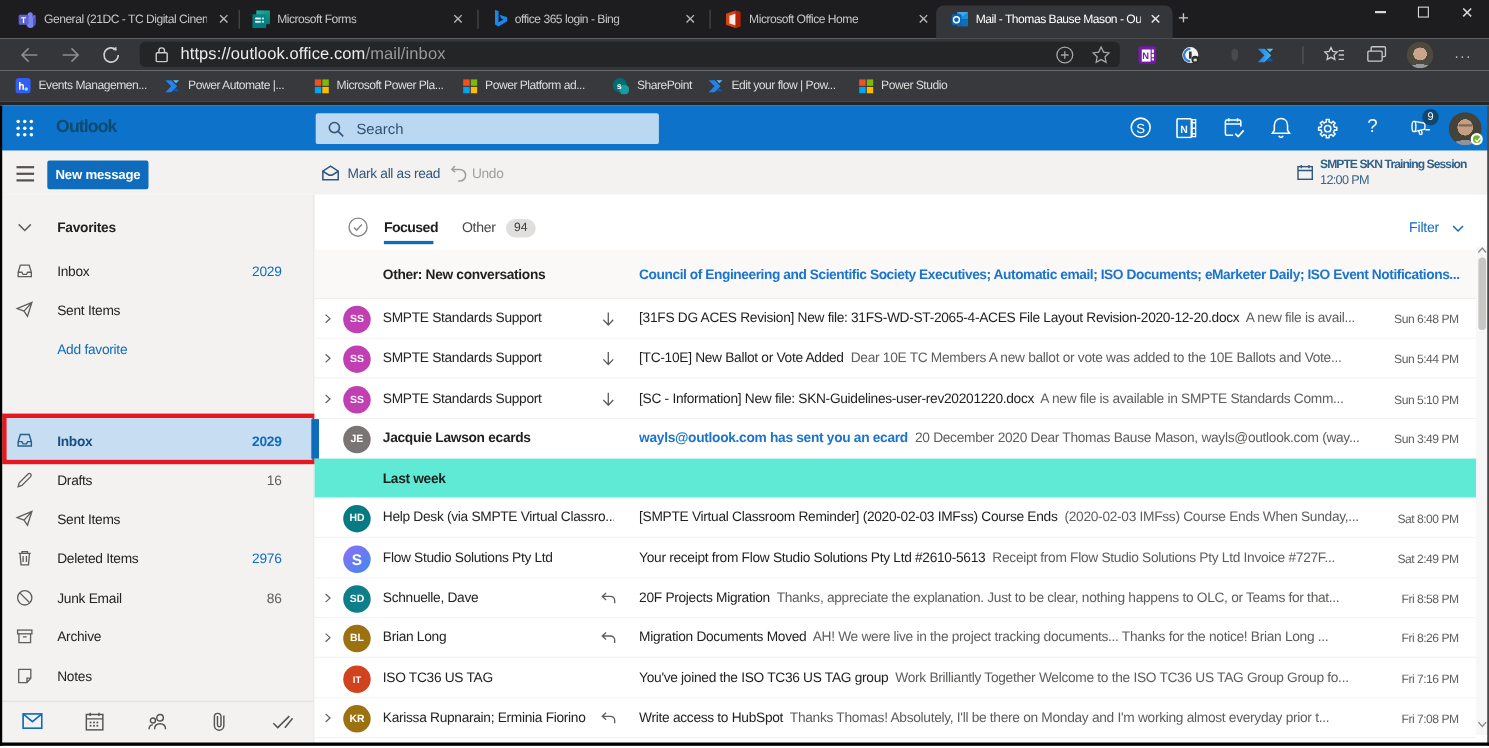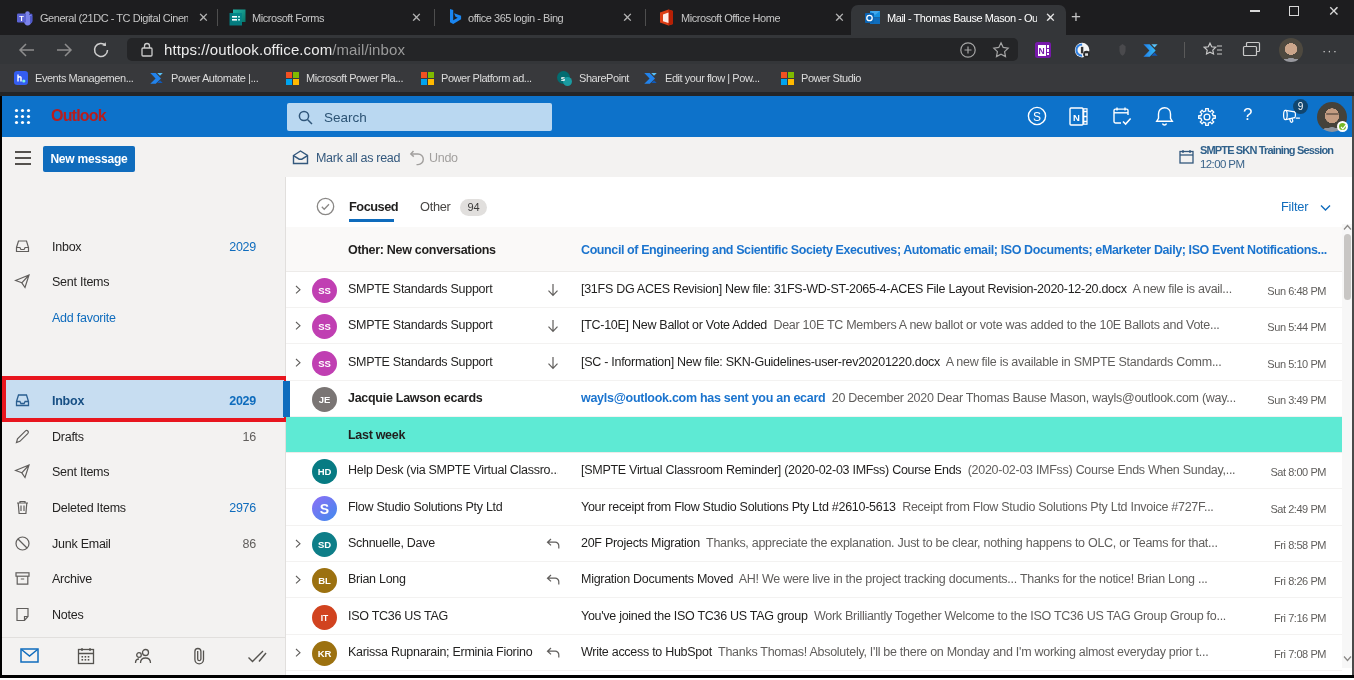--- a/index.html
+++ b/index.html
@@ -18,21 +18,21 @@
      background:#343639; border-radius:7px 7px 0 0; }
   #toolbar { left:0; top:35px; width:1354px; height:29px; background:#343639; }
   #urlbox { left:127px; top:38px; width:891px; height:23px; border-radius:5px; background:#242527; }
   #bookmarks { left:0; top:64px; width:1354px; height:28px; background:#38393c; }
   .bm { position:absolute; top:64px; height:28px; display:flex; align-items:center; gap:7px; }
   .bm span { font-size:11px; letter-spacing:-0.45px; color:#dcdcdc; white-space:nowrap; }
   #chromestrip { left:0; top:92px; width:1354px; height:4px; background:#242527; }
 
   
   #bluebar { left:0; top:96px; width:1354px; height:41px; background:#0d72ca; }
-  #searchbox { left:287px; top:103px; width:265px; height:28px; background:#bad8f1; border-radius:2px;
+  #searchbox { left:287px; top:103px; width:312px; height:28px; background:#bad8f1; border-radius:2px;
      display:flex; align-items:center; }
 
   
   #cmdrow { left:0; top:137px; width:1354px; height:40px; background:#f3f2f1; }
   #newmsg { left:43px; top:146px; width:92px; height:26px; background:#0f6cbd; border-radius:2px;
      color:#fff; font-size:12px; letter-spacing:-0.2px; font-weight:bold; display:flex; align-items:center; justify-content:center; }
 
   
   #sidebar { left:0; top:177px; width:286px; height:498px; background:#f3f2f1; border-right:1px solid #e1dfdd; }
   .srow { position:absolute; left:0; width:286px; height:33px; display:flex; align-items:center; }
@@ -277,21 +277,21 @@
         <circle cx="8.5" cy="2.5" r="1.6"></circle>
         <circle cx="14.5" cy="2.5" r="1.6"></circle>
     <circle cx="2.5" cy="8.5" r="1.6"></circle>
         <circle cx="8.5" cy="8.5" r="1.6"></circle>
         <circle cx="14.5" cy="8.5" r="1.6"></circle>
     <circle cx="2.5" cy="14.5" r="1.6"></circle>
         <circle cx="8.5" cy="14.5" r="1.6"></circle>
         <circle cx="14.5" cy="14.5" r="1.6"></circle>
       </g>
   </svg>
-  <div class="abs" style="left:51px;top:107px;color:#b91c1c;font-size:16px;letter-spacing:-0.8px;font-weight:bold">Outlook</div>
+  <div class="abs" style="left:51px;top:107px;color:#0c4a6e;font-size:16px;letter-spacing:-0.8px;font-weight:bold">Outlook</div>
   <div class="abs" id="searchbox">
     <svg style="margin-left:11px" width="15" height="15" viewBox="0 0 15 15">
       <circle cx="6" cy="6" r="4.6" fill="none" stroke="#30567a" stroke-width="1.5"></circle>
       <path d="M9.5 9.5L14 14" stroke="#30567a" stroke-width="1.5"></path>
     </svg>
     <span style="margin-left:11px;font-size:13.5px;color:#2c5374">Search</span>
   </div>
 
   <svg class="abs" style="left:1027px;top:106px" width="20" height="20" viewBox="0 0 20 20">
     <circle cx="10" cy="10" r="8.6" fill="none" stroke="#fff" stroke-width="1.4"></circle>
@@ -358,20 +358,26 @@
 
   <svg class="abs" style="left:1179px;top:149px" width="15" height="15" viewBox="0 0 15 15">
     <rect x="1" y="2.5" width="13" height="11.5" fill="none" stroke="#33587d" stroke-width="1.3"></rect>
     <path d="M1 6h13" stroke="#33587d" stroke-width="1.3"></path>
     <path d="M4 1v3M11 1v3" stroke="#33587d" stroke-width="1.3"></path>
   </svg>
   <div class="abs" style="left:1200px;top:144px;font-size:11px;letter-spacing:-0.85px;font-weight:bold;color:#30618b;white-space:nowrap">SMPTE SKN Training Session</div>
   <div class="abs" style="left:1200px;top:158px;font-size:11.5px;letter-spacing:-0.6px;color:#3b648a;white-space:nowrap">12:00 PM</div>
   <div class="abs" id="sidebar"></div>
 
+  <div class="srow hdr" style="top:190px">
+    <svg class="ic" viewBox="0 0 17 17">
+        <path d="M3 6l5.5 5.5L14 6" fill="none" stroke="#605e5c" stroke-width="1.4"></path>
+      </svg>
+    <div class="lbl">Favorites</div>
+  </div>
   <div class="srow" style="top:230px">
     <svg class="ic" viewBox="0 0 17 17">
         <path d="M2.5 9.5L4.5 3h8l2 6.5v4H2.5zM2.5 9.5h3.4l1 2h3.2l1-2h3.4" fill="none" stroke="#605e5c" stroke-width="1.2"></path>
       </svg>
     <div class="lbl">Inbox</div>
       <div class="cnt blue">2029</div>
   </div>
   <div class="srow" style="top:265px">
     <svg class="ic" viewBox="0 0 17 17">
         <path d="M1.5 7.5L15 2l-4 12.5L7.8 9.8zM15 2L7.8 9.8" fill="none" stroke="#605e5c" stroke-width="1.2"></path>

